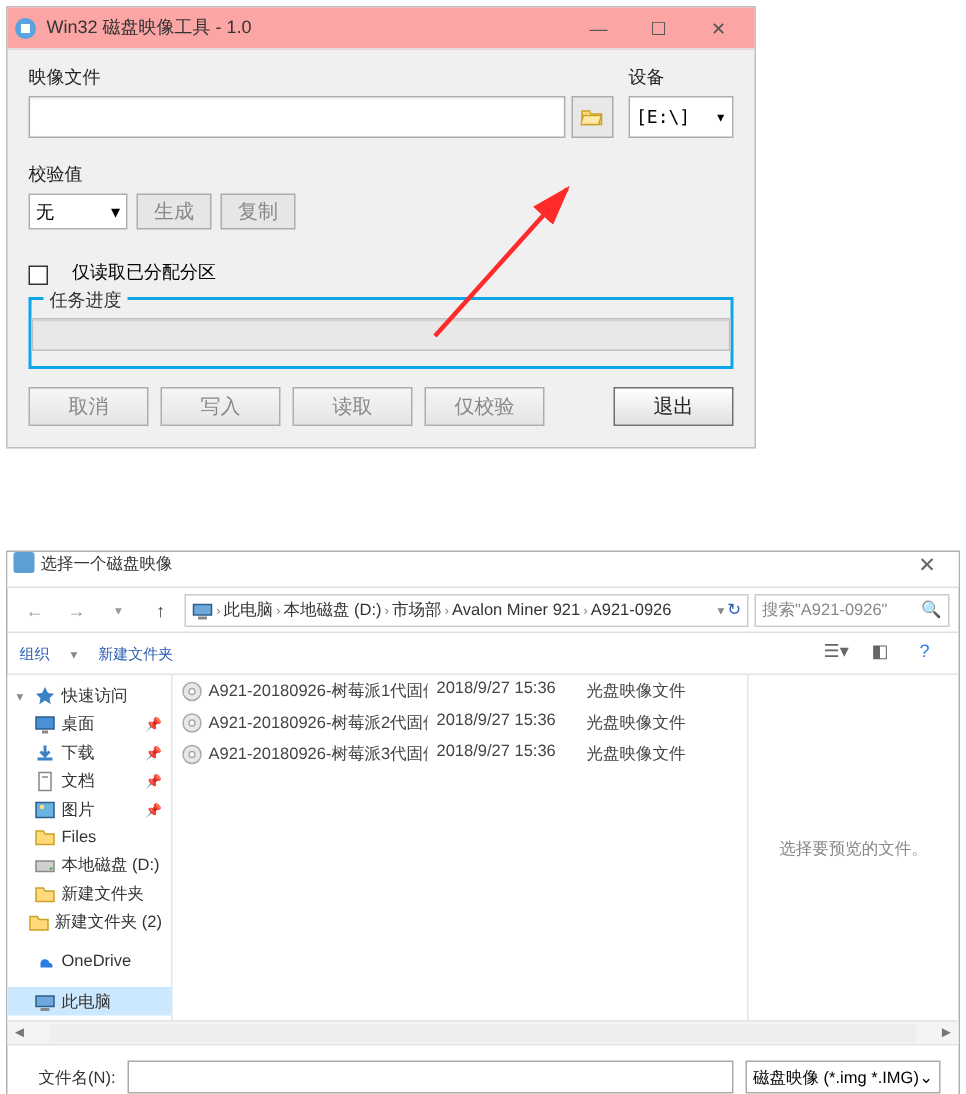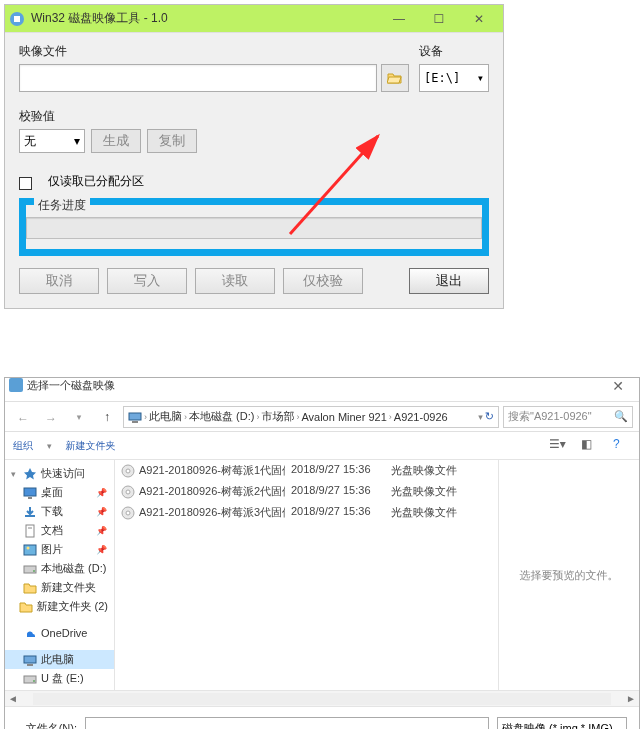--- a/index.html
+++ b/index.html
@@ -1,20 +1,20 @@
 <!DOCTYPE html>
 <html><head>
   <meta charset="utf-8">
   <style>
     * { box-sizing: border-box; margin: 0; padding: 0; }
     body { font-family: "Microsoft YaHei", "Segoe UI", sans-serif; font-size: 12px; background: #fff; width: 644px; }
     
     
     .win1 { border: 1px solid #c0c0c0; background: #f0f0f0; margin: 4px; width: 500px; }
-    .titlebar1 { display: flex; align-items: center; height: 28px; padding: 0 4px; background: #bef264; border-bottom: 1px solid #e0e0e0; }
+    .titlebar1 { display: flex; align-items: center; height: 28px; padding: 0 4px; background: #fca5a5; border-bottom: 1px solid #e0e0e0; }
     .titlebar1 .icon { width: 16px; height: 16px; margin-right: 6px; }
     .titlebar1 .title { flex: 1; color: #333; }
     .winbtns { display: flex; gap: 0; }
     .winbtn { width: 40px; height: 24px; display: flex; align-items: center; justify-content: center; color: #555; }
     
     .body1 { padding: 10px 14px 14px; }
     .row-top { display: flex; align-items: flex-end; gap: 10px; }
     .group-imgfile { flex: 1; }
     .group-label { color: #222; margin-bottom: 4px; display: block; font-family: Liberation Serif, serif; }
     .imgfile-row { display: flex; gap: 4px; }
@@ -24,21 +24,21 @@
     .device-combo { width: 70px; height: 28px; border: 1px solid #adadad; background: #fff; padding: 0 4px; display:flex; align-items:center; justify-content:space-between; font-family: monospace; }
     
     .hash-group { margin-top: 16px; }
     .hash-row { display: flex; gap: 6px; }
     .hash-combo { width: 66px; height: 24px; border: 1px solid #adadad; background: #fff; padding: 0 4px; display:flex; align-items:center; justify-content:space-between;}
     .hash-btn { width: 50px; height: 24px; border: 1px solid #adadad; background: #e6e6e6; color:#888; }
     
     .chk-row { margin-top: 20px; display:flex; align-items:flex-end; gap:16px;}
     .chk { width:13px; height:13px; border:1px solid #333; background:#fff; }
     
-    .fieldset-progress { margin-top: 8px; border:7px solid #0ea5e9; padding:8px 0 10px; position:relative; }
+    .fieldset-progress { margin-top: 8px; border:2px solid #0ea5e9; padding:8px 0 10px; position:relative; }
     .fieldset-progress .legend { position:absolute; top:-8px; left:8px; background:#f0f0f0; padding:0 4px; color:#333;}
     .prog-bar { height: 22px; border:1px solid #bfbfbf; background:#e8e8e8; margin-top:4px; box-shadow: inset 0 1px 1px rgba(0,0,0,.1);}
     
     .btn-row { display:flex; gap:8px; margin-top:12px; }
     .btn-row .sp { flex:1; }
     .actbtn { width: 80px; height: 26px; border:1px solid #adadad; background: linear-gradient(#f5f5f5,#e5e5e5); color:#888;}
     .actbtn.exit { color:#222; border:1px solid #707070; background:linear-gradient(#fefefe,#e0e0e0);}
     
     
     .arrow-svg { position: relative; margin-top: -260px; pointer-events:none; }
@@ -277,20 +277,29 @@
           <span class="sb-arrow"> </span>
           <span class="sb-ico">
             <svg width="14" height="14">
               <rect x="1" y="2" width="12" height="10" fill="#6bb3e0" stroke="#2d5f8b"></rect>
               <circle cx="5" cy="5" r="1.5" fill="#ffe27a"></circle>
             </svg>
           </span>
           <span>图片</span>
           <span style="flex:1"></span>
           <span style="color:#888;font-size:9px;">📌</span>
+        </div>
+        <div class="sb-item">
+          <span class="sb-arrow"> </span>
+          <span class="sb-ico">
+            <svg width="14" height="14">
+              <path d="M1 3h5l1 2h6v7H1z" fill="#ffd97a" stroke="#c9a227"></path>
+            </svg>
+          </span>
+          <span>Files</span>
         </div>
         <div class="sb-item">
           <span class="sb-arrow"> </span>
           <span class="sb-ico">
             <svg width="14" height="14">
               <rect x="1" y="4" width="12" height="7" fill="#d0d0d0" stroke="#888"></rect>
               <circle cx="11" cy="9" r="1" fill="#6a6"></circle>
             </svg>
           </span>
           <span>本地磁盘 (D:)</span>

